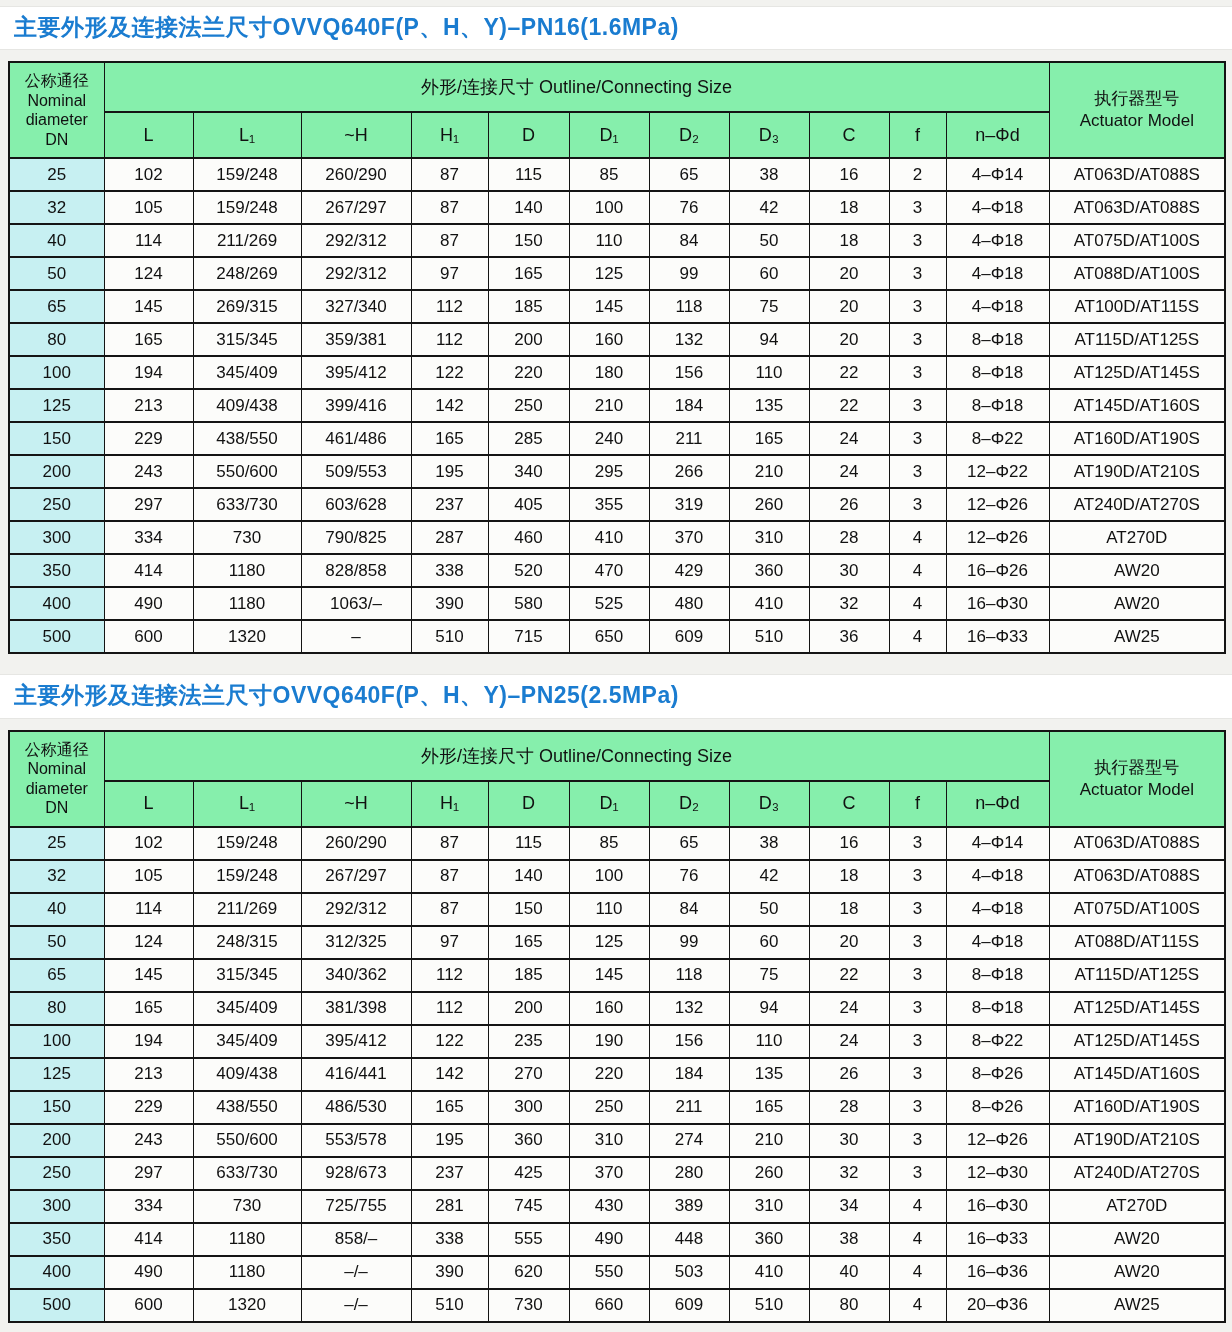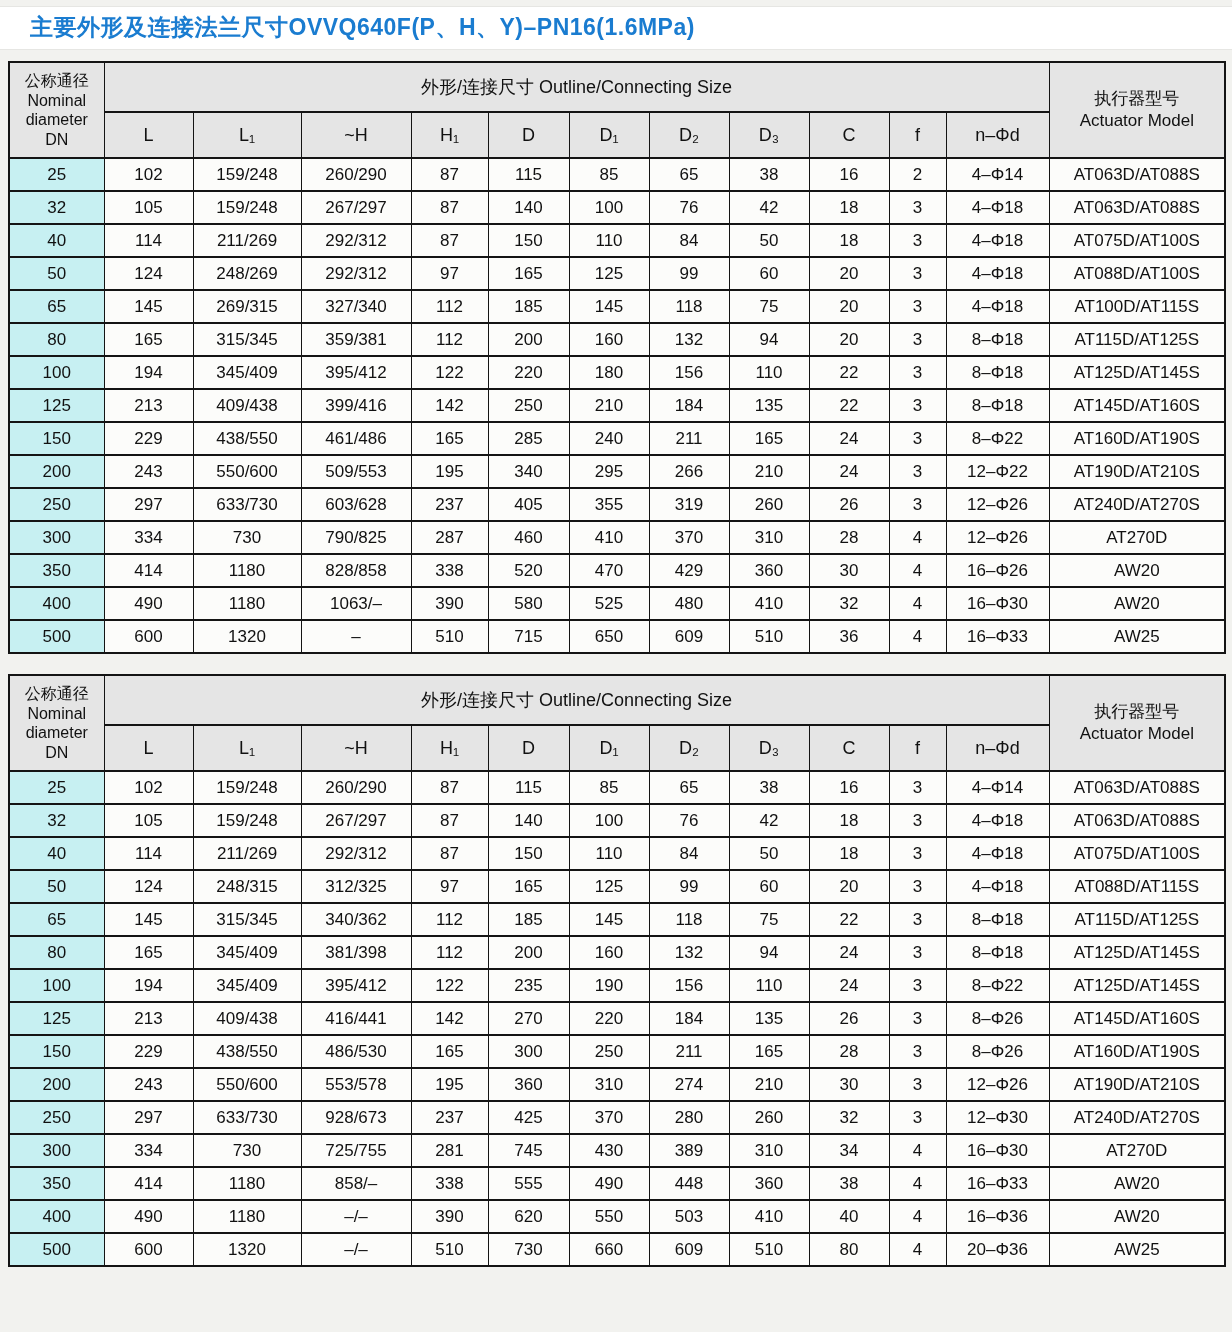--- a/index.html
+++ b/index.html
@@ -6,21 +6,21 @@
     margin: 0;
     padding: 0;
     width: 1232px;
     background: #f2f2ef;
     font-family: "Liberation Sans", "DejaVu Sans", sans-serif;
     color: #111;
   }
   .page { width: 1232px; min-height: 1332px; }
   .title-bar {
     background: #ffffff;
-    padding: 7px 14px 9px 30px;
+    padding: 7px 14px 9px 14px;
     border-top: 1px solid #e6e6e3;
     border-bottom: 1px solid #e6e6e3;
   }
   .section:first-child .title-bar { margin-top: 6px; }
   .doc-title {
     margin: 0;
     font-size: 23px;
     line-height: 1.15;
     font-weight: bold;
     color: #1a7cd0;
@@ -37,21 +37,21 @@
     border: 1px solid #141414;
     border-top-width: 2px;
     border-bottom-width: 2px;
     text-align: center;
     vertical-align: middle;
     padding: 0 2px;
     overflow: hidden;
   }
   table.spec { border: 2px solid #141414; }
   thead th {
-    background: #e5e5e5;
+    background: #86efac;
     font-weight: normal;
   }
   th.corner {
     font-size: 16px;
     line-height: 1.22;
     white-space: pre-line;
   }
   th.group-head { font-size: 18px; height: 48px; }
   th.actuator-head { font-size: 17px; line-height: 1.3; margin-top: 48px; }
   tr.colhead-row th { font-size: 18px; height: 44px; }
@@ -339,20 +339,23 @@
               <td>4</td>
               <td>16–Φ33</td>
               <td>AW25</td>
             </tr>
           </tbody>
       </table>
     </div>
   </div>
 
   <div class="section">
+    <div class="title-bar">
+      <h1 class="doc-title">主要外形及连接法兰尺寸OVVQ640F(P、H、Y)–PN25(2.5MPa)</h1>
+    </div>
     <div class="tbl-wrap">
       <table class="spec">
         <colgroup>
           <col style="width:95px">
             <col style="width:89px">
             <col style="width:108px">
           <col style="width:110px">
             <col style="width:77px">
             <col style="width:81px">
           <col style="width:80px">

